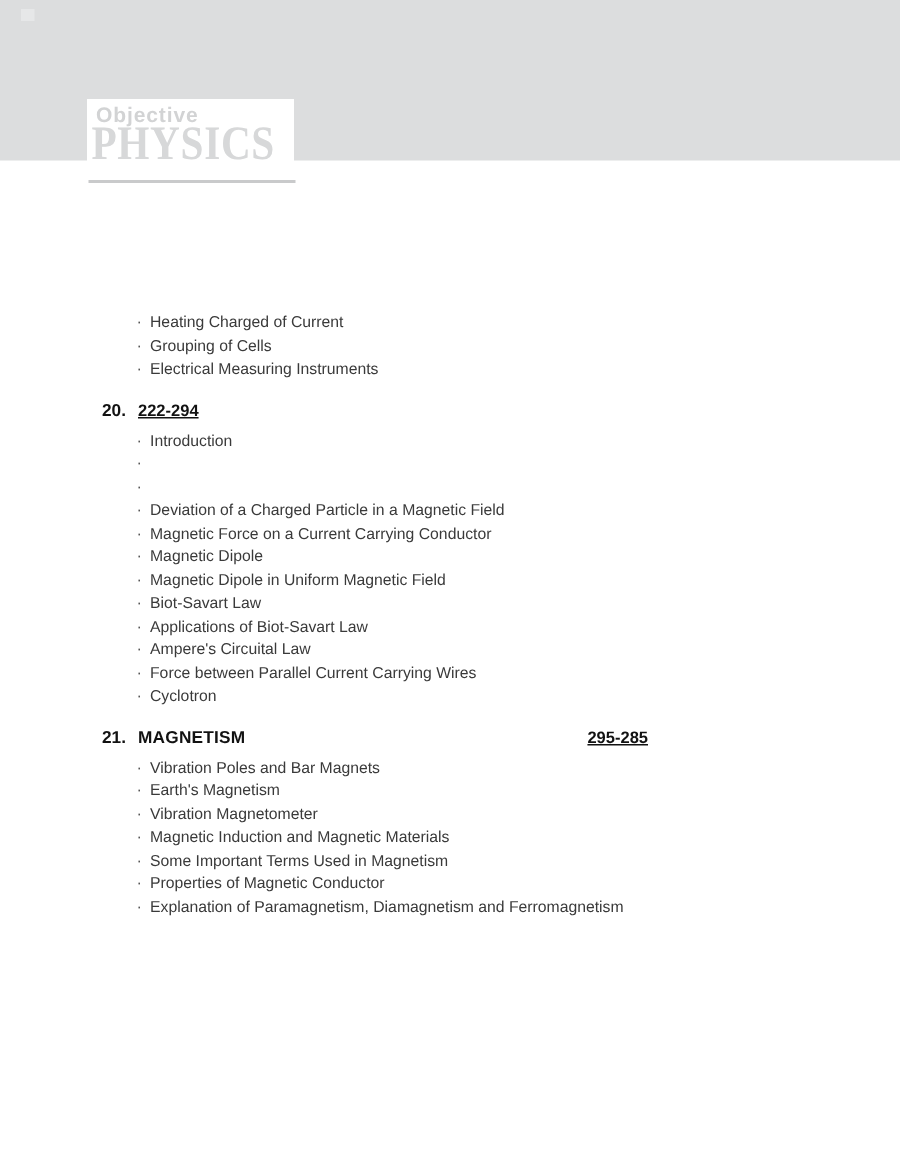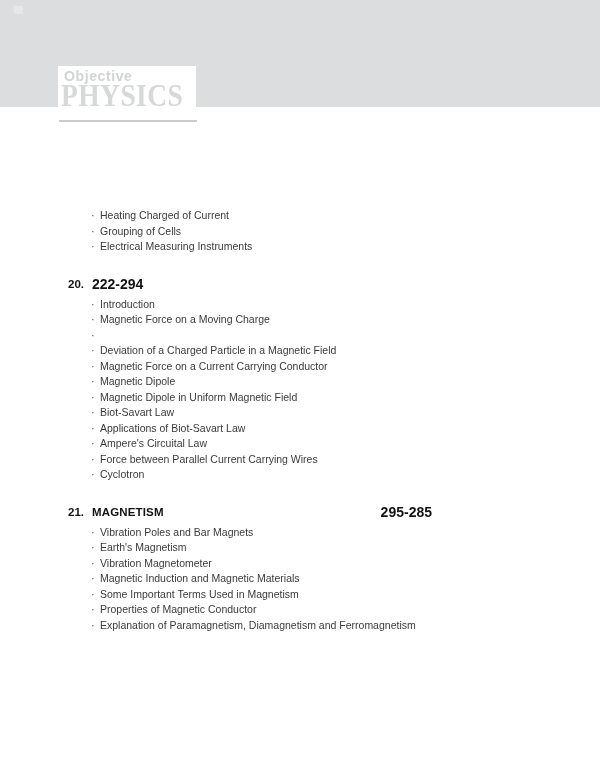--- a/index.html
+++ b/index.html
@@ -81,32 +81,32 @@
     left: 23px; top: 0;
     width: 8px;
     text-align: left;
     color: #555555;
     font-size: 11px;
     line-height: 15.5px;
   }
   .chapter-heading {
     display: flex;
     align-items: flex-end;
-    margin-top: 20px;
+    margin-top: 10px;
     margin-bottom: 4px;
     height: 18px;
     line-height: 18px;
     font-weight: bold;
     font-size: 11.5px;
     color: #121212;
     white-space: nowrap;
   }
   .ch-num { width: 24px; flex: 0 0 24px; }
   .ch-title { flex: 1 1 auto; letter-spacing: 0.15px; }
-  .ch-pages { flex: 0 0 auto; font-size: 14px; }
+  .ch-pages { flex: 0 0 auto; font-size: 11px; text-decoration: underline; }
 </style>
 </head>
 <body>
 
 <div class="page">
 
   <div class="header-band" style="background: rgb(220, 221, 222);">
     <div class="corner-mark"></div>
   </div>
 
@@ -121,21 +121,21 @@
         <li><span class="bullet">·</span><span>Heating Charged of Current</span></li>
         <li><span class="bullet">·</span><span>Grouping of Cells</span></li>
         <li><span class="bullet">·</span><span>Electrical Measuring Instruments</span></li>
       </ul>
       <div class="chapter-heading">
         <span class="ch-num">20.</span>
         <span class="ch-pages">222-294</span>
       </div>
       <ul class="items">
         <li><span class="bullet">·</span><span>Introduction</span></li>
-        <li><span class="bullet">·</span><span>Magnetic Force on a Moving Charge</span></li>
+        <li><span class="bullet">·</span></li>
         <li><span class="bullet">·</span></li>
         <li><span class="bullet">·</span><span>Deviation of a Charged Particle in a Magnetic Field</span></li>
         <li><span class="bullet">·</span><span>Magnetic Force on a Current Carrying Conductor</span></li>
         <li><span class="bullet">·</span><span>Magnetic Dipole</span></li>
         <li><span class="bullet">·</span><span>Magnetic Dipole in Uniform Magnetic Field</span></li>
         <li><span class="bullet">·</span><span>Biot-Savart Law</span></li>
         <li><span class="bullet">·</span><span>Applications of Biot-Savart Law</span></li>
         <li><span class="bullet">·</span><span>Ampere's Circuital Law</span></li>
         <li><span class="bullet">·</span><span>Force between Parallel Current Carrying Wires</span></li>
         <li><span class="bullet">·</span><span>Cyclotron</span></li>

